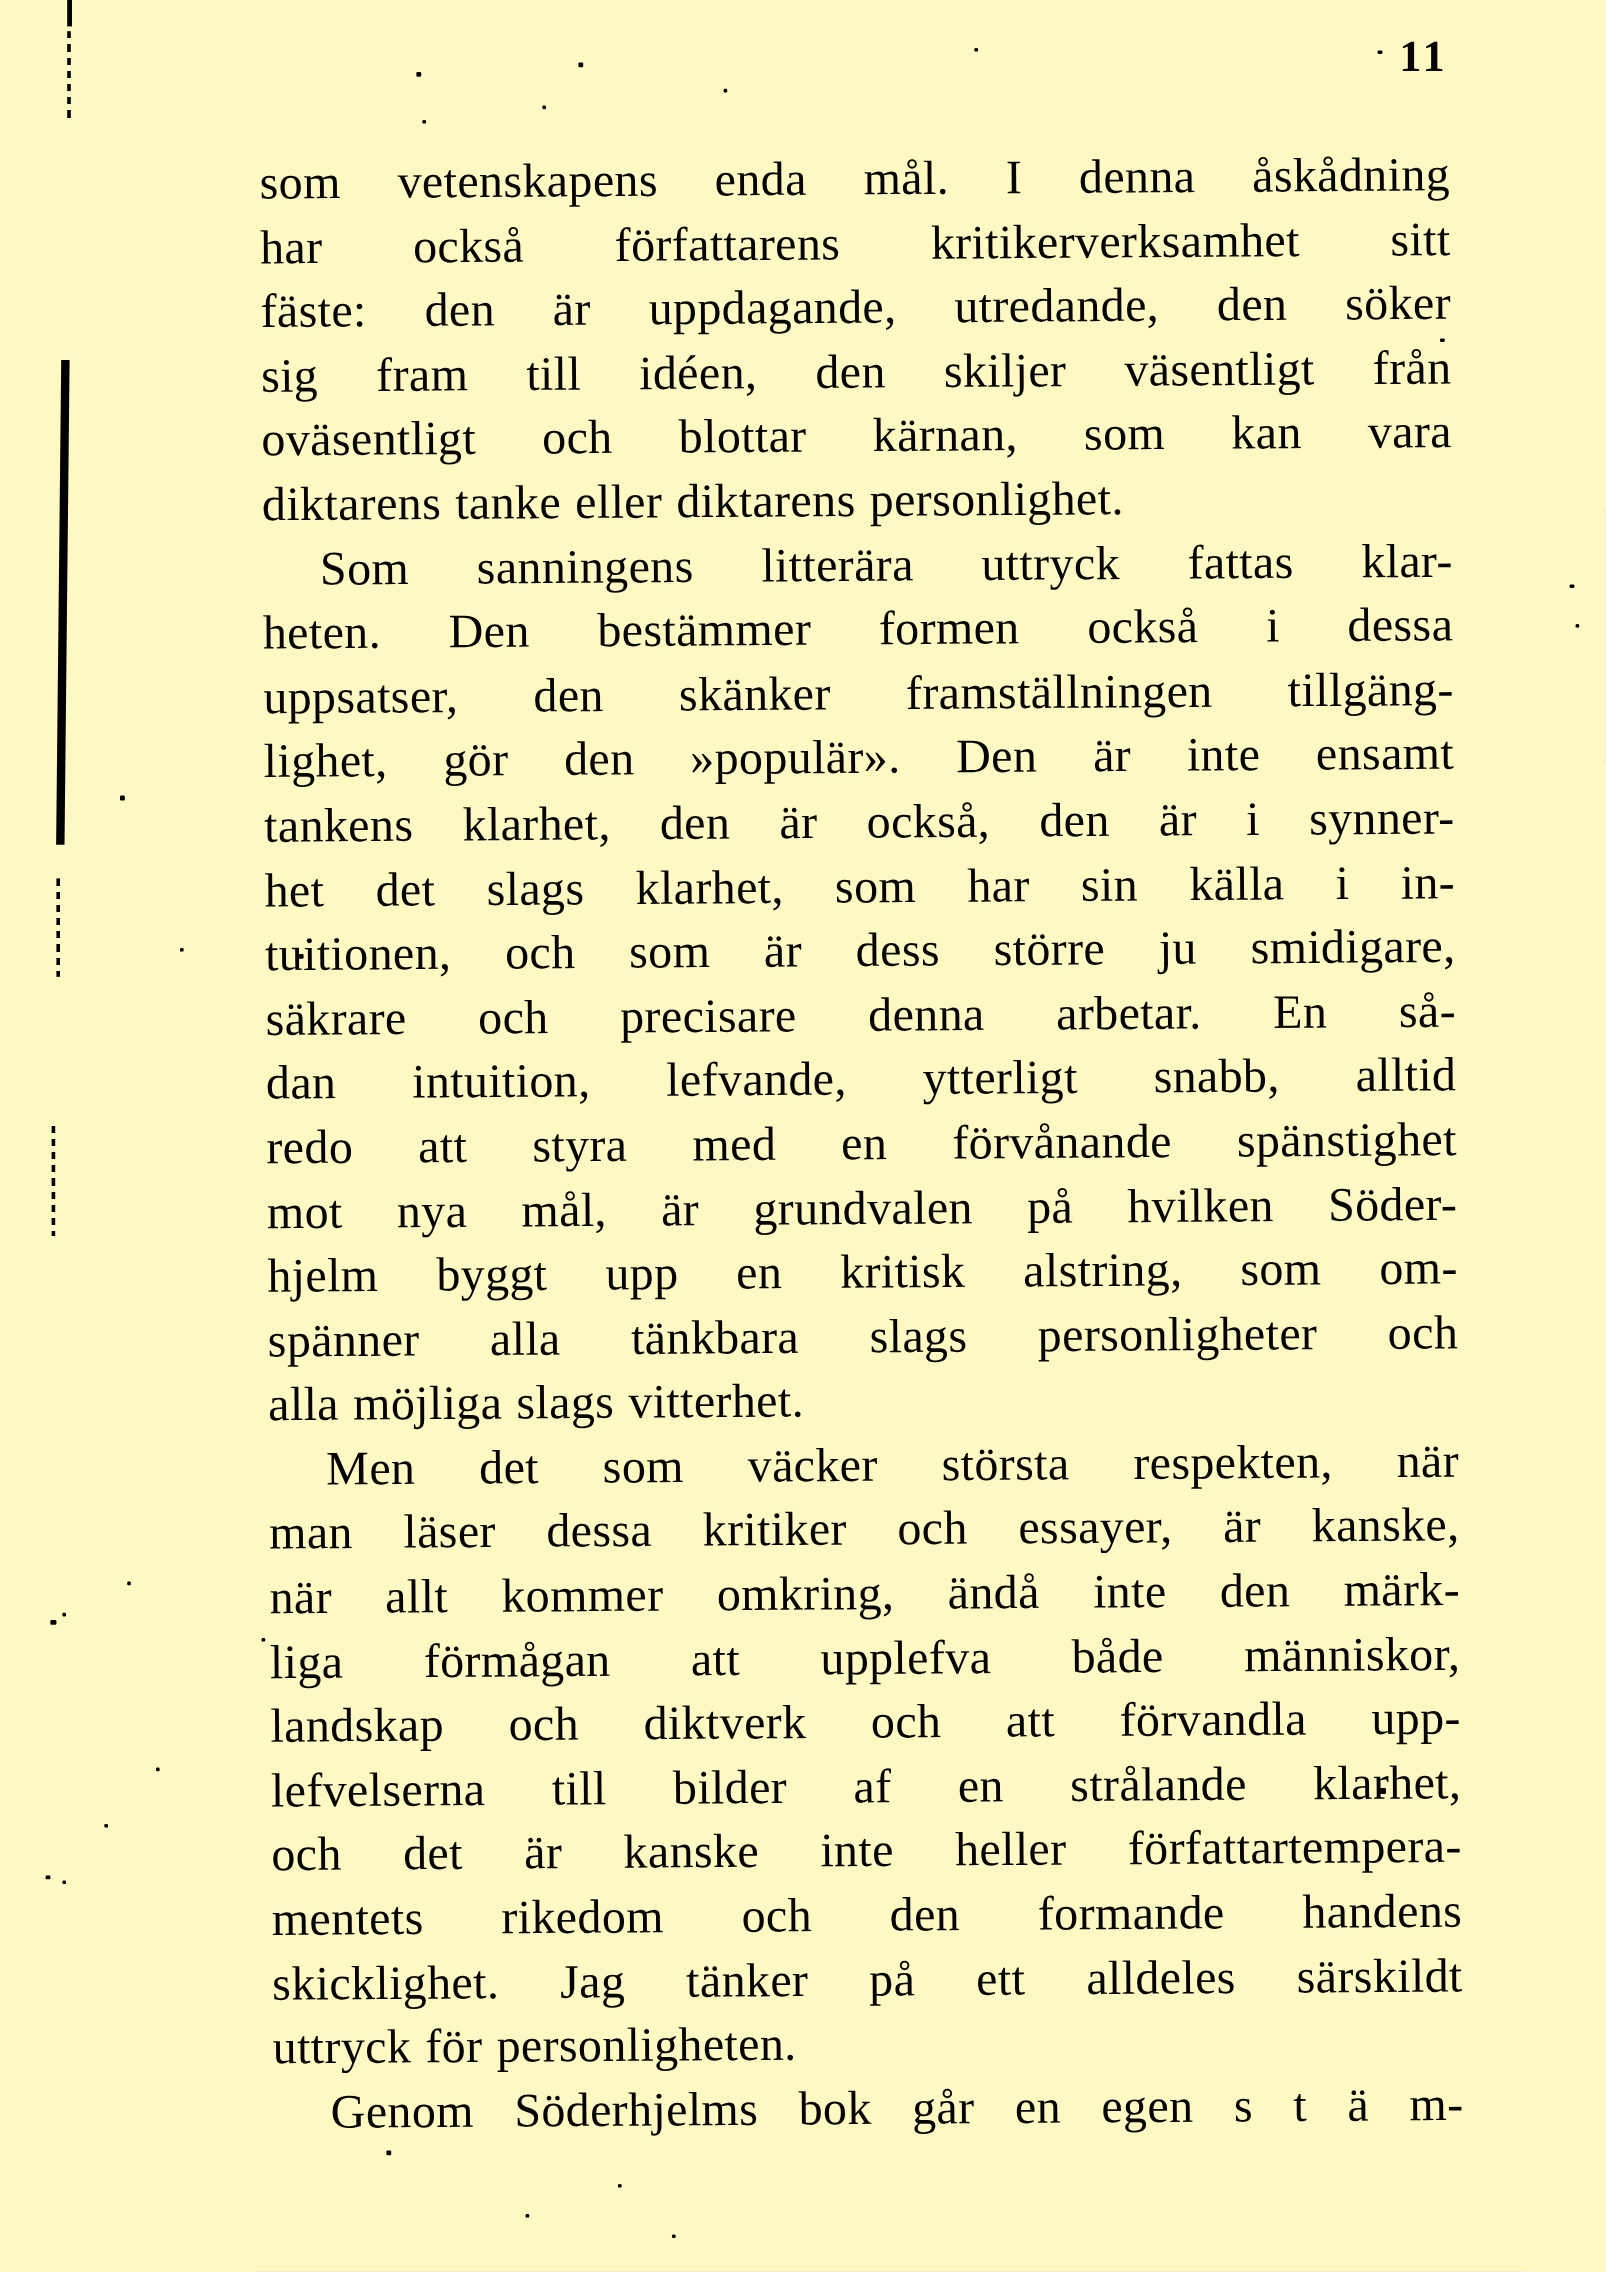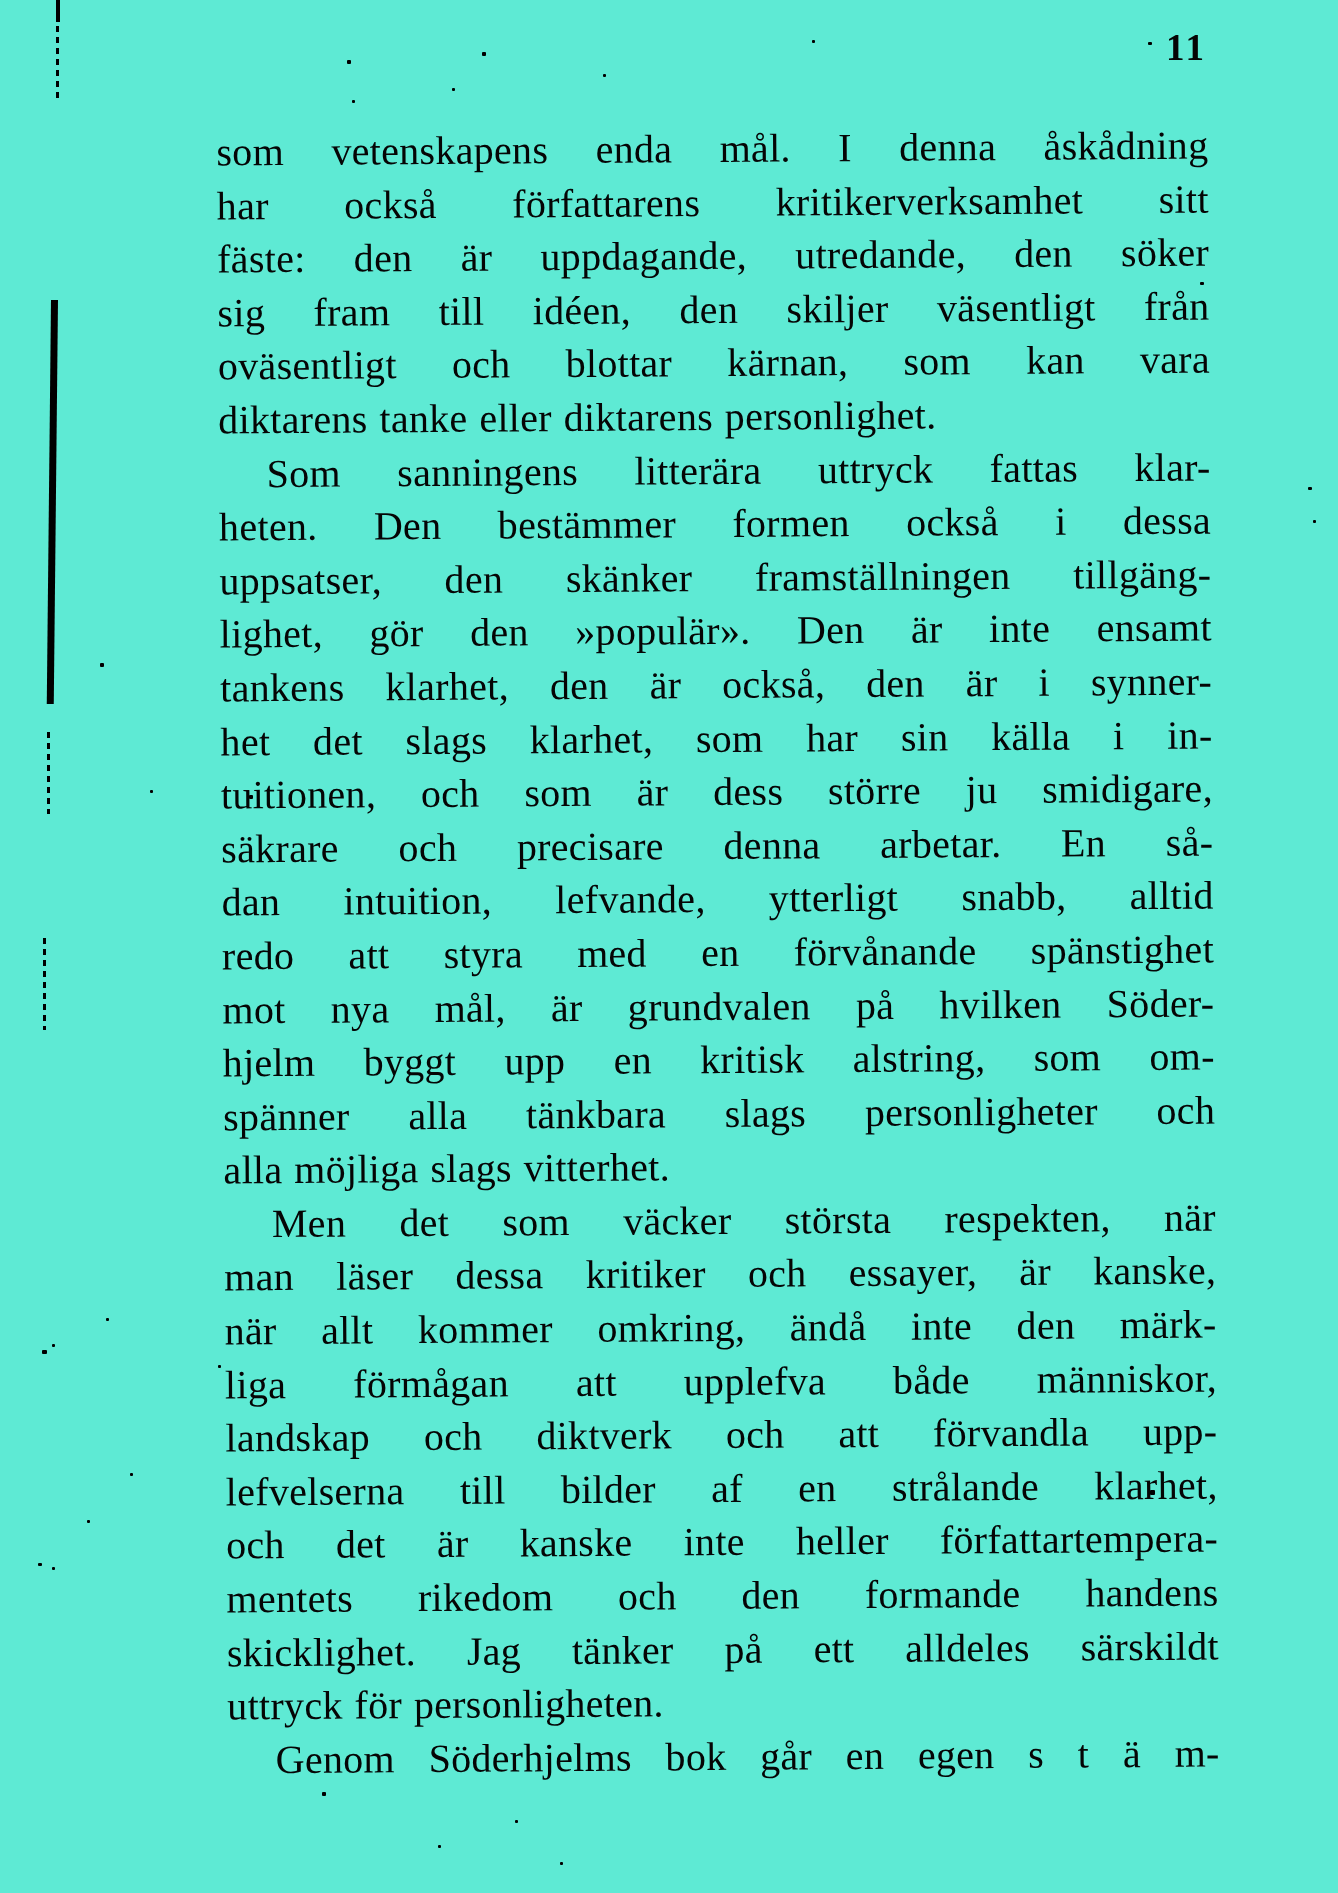--- a/index.html
+++ b/index.html
@@ -3,21 +3,21 @@
 <meta charset="utf-8">
 <style>
   html, body {
     margin: 0; padding: 0;
     background: #e8e8e8;
   }
   #page {
     position: relative;
     width: 1338px;
     height: 1893px;
-    background: #5eead4;
+    background: #fef9c3;
     overflow: hidden;
     color: #050505;
     font-family: "Liberation Serif", "DejaVu Serif", serif;
   }
   
   #page-number {
     position: absolute;
     left: 1166px;
     top: 26px;
     font-size: 37px;

